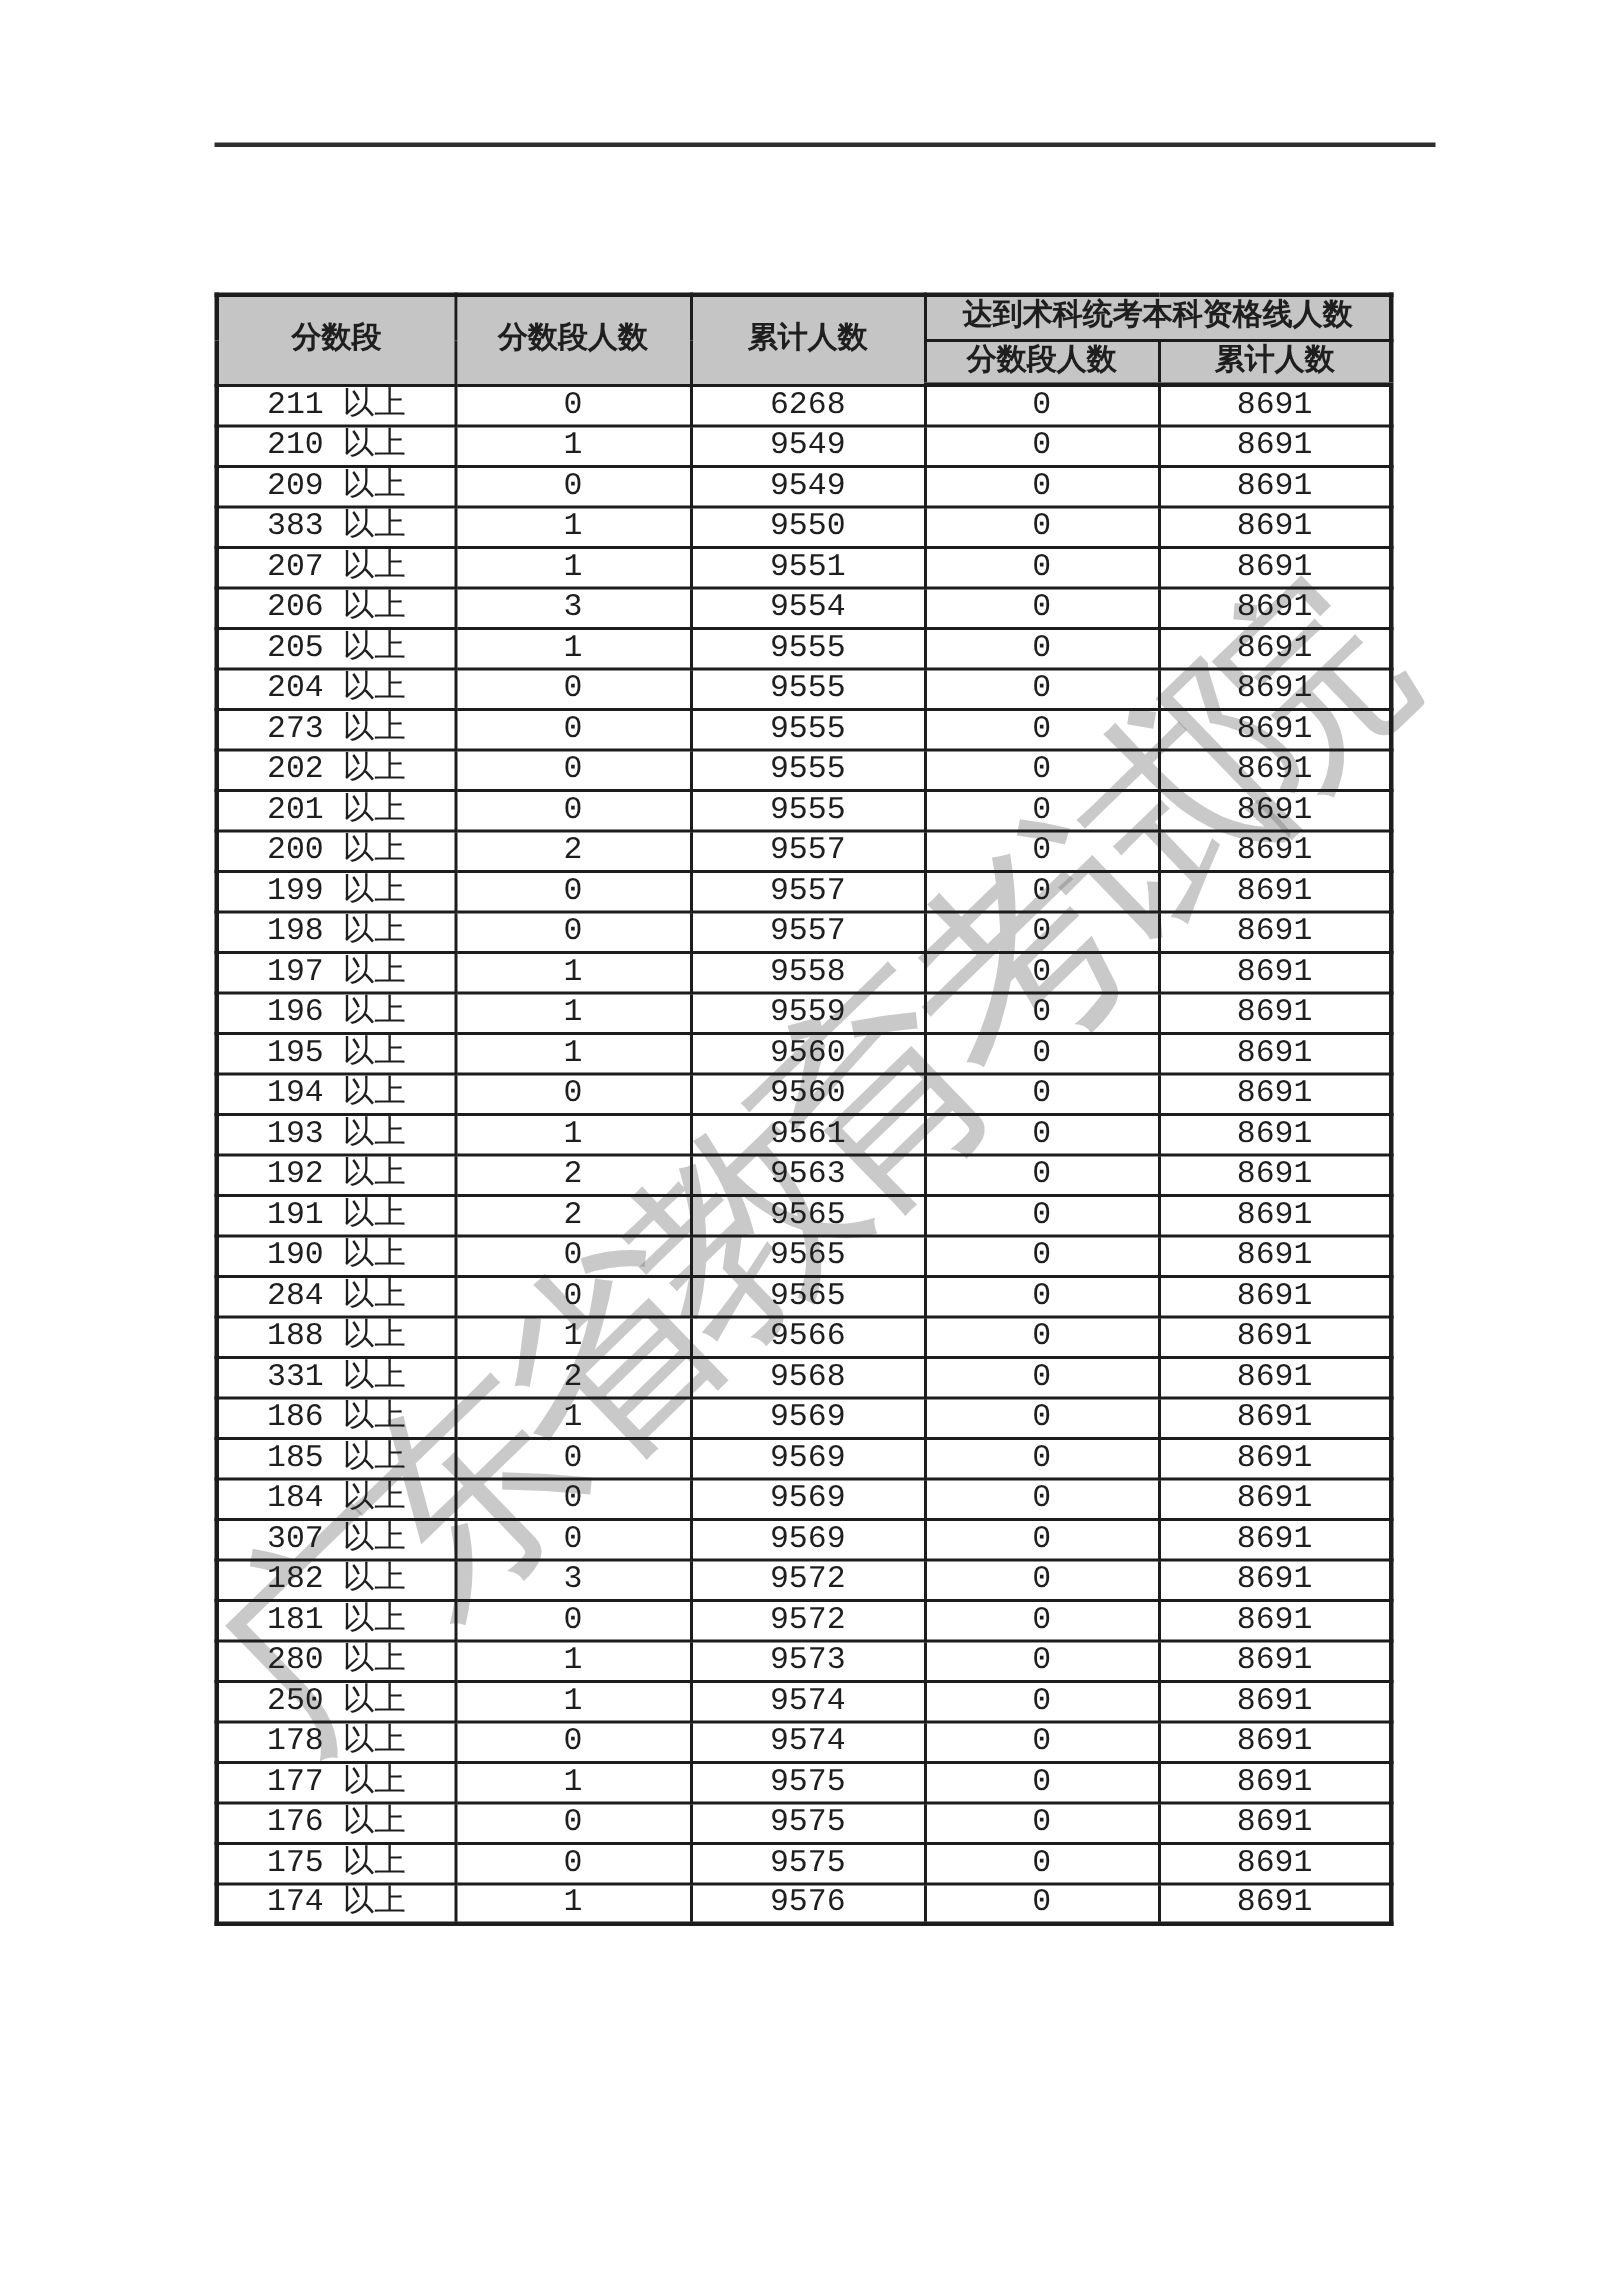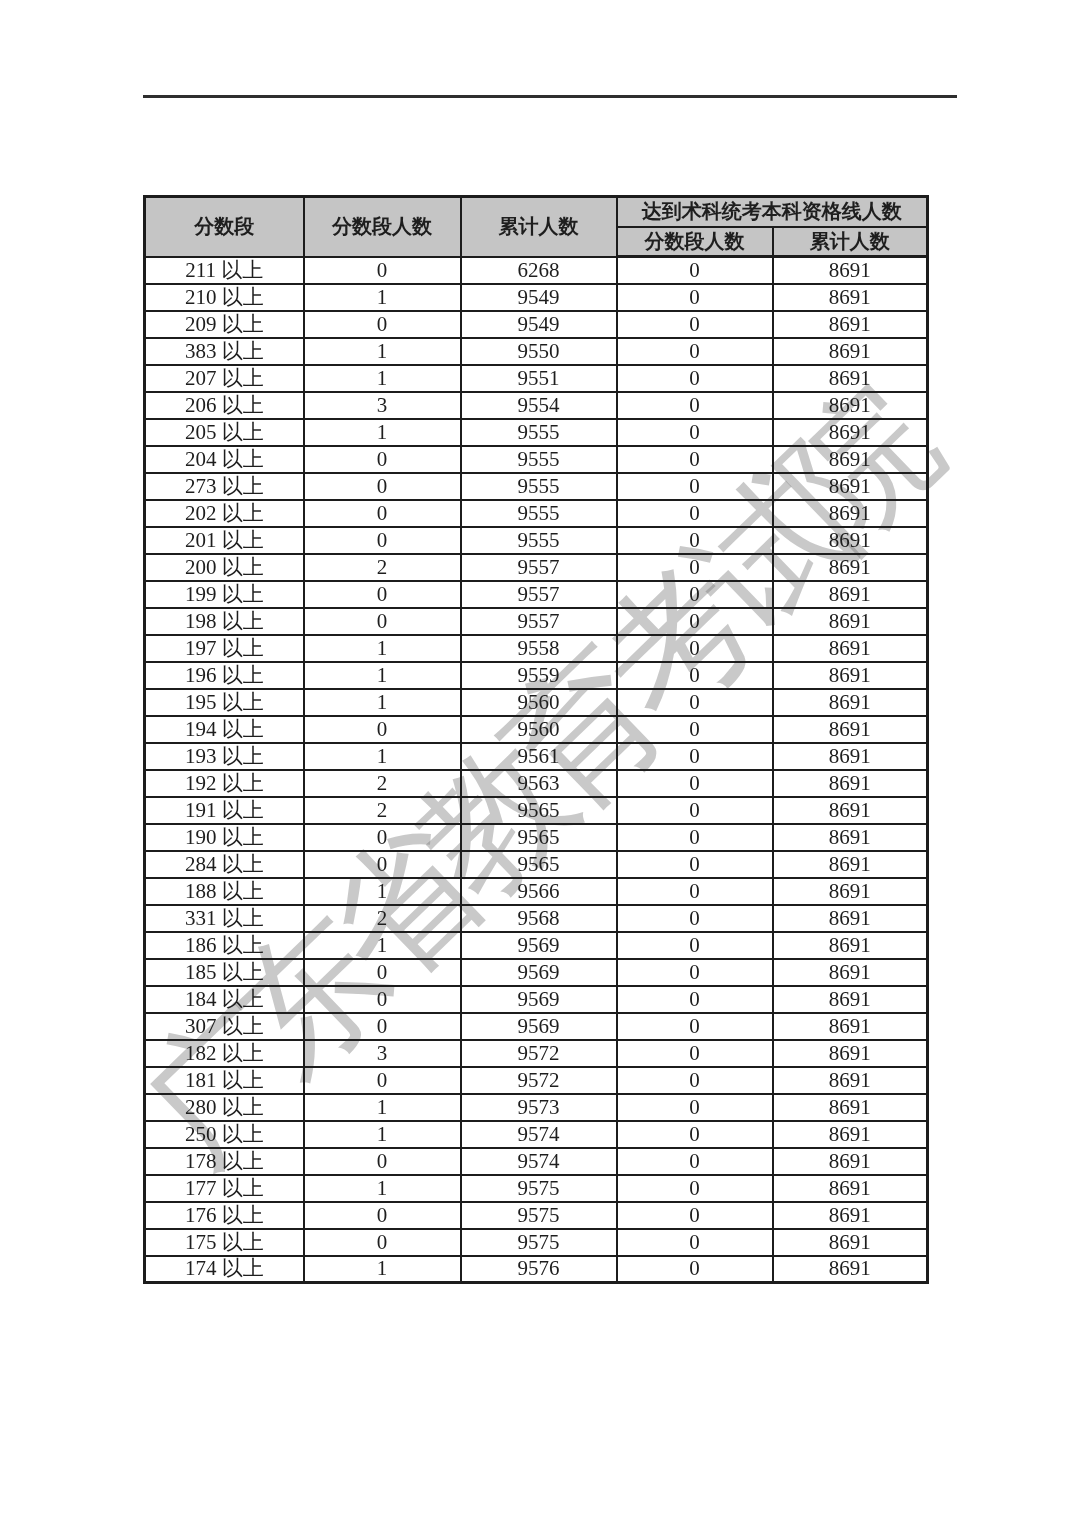--- a/index.html
+++ b/index.html
@@ -48,20 +48,21 @@
   table.score-table {
     position: absolute;
     left: 143px;
     top: 195px;
     width: 783px;
     z-index: 2;
     border-collapse: collapse;
     table-layout: fixed;
     border: 3px solid var(--border-color);
     background: transparent;
+    font-family: Liberation Mono, monospace;
   }
   .score-table th, .score-table td {
     border: 2px solid var(--border-color);
     text-align: center;
     vertical-align: middle;
     padding: 0;
     overflow: hidden;
   }
   .score-table thead th {
     background: var(--header-bg);

